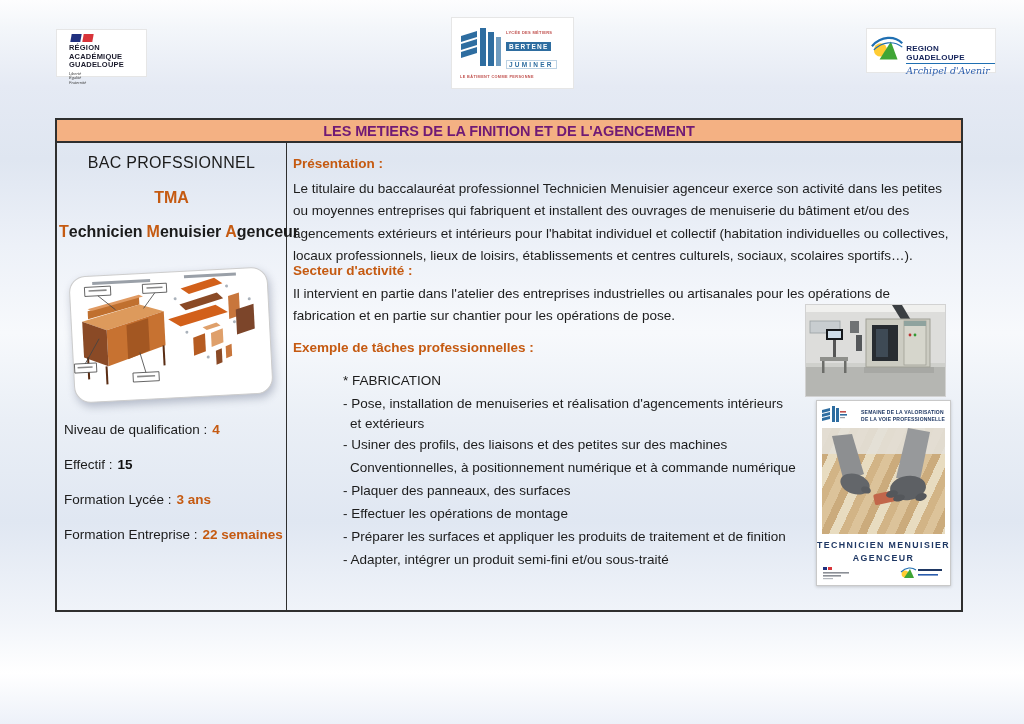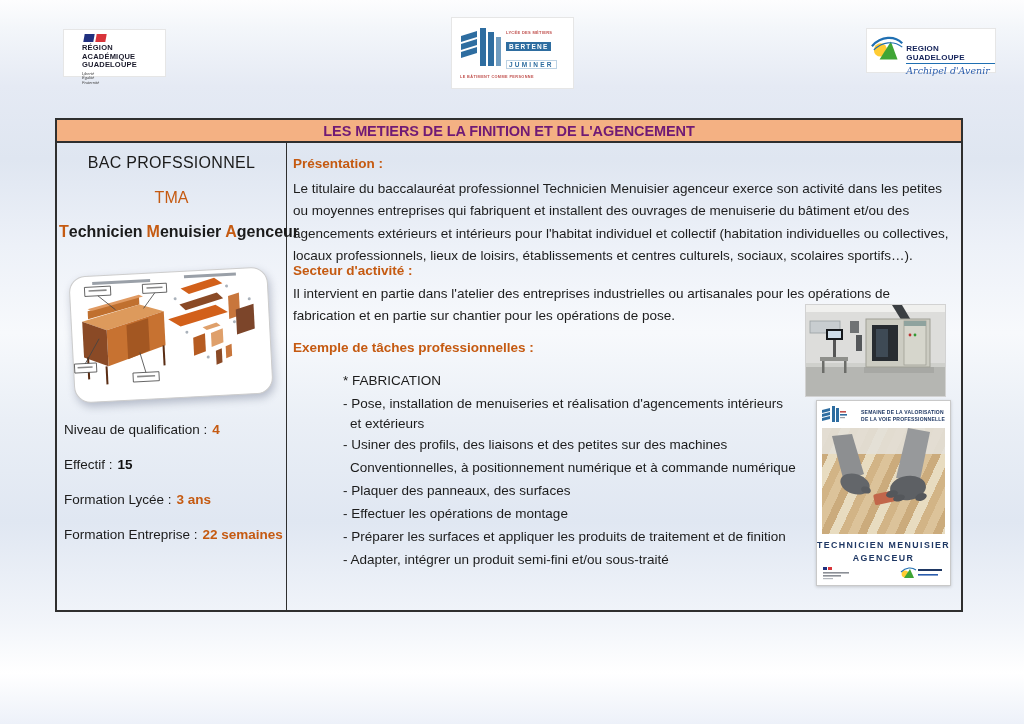--- a/index.html
+++ b/index.html
@@ -4,21 +4,21 @@
 <style>
   html,body{margin:0;padding:0;}
   body{
     width:1024px;height:724px;overflow:hidden;
     font-family:"Liberation Sans",sans-serif;
     background:linear-gradient(180deg,#fdfdfe 0%,#f3f6fa 4%,#e5eaf4 12%,#dfe6f1 22%,#edf1f8 34%,#f7f9fc 46%,#eaeff6 58%,#e0e7f2 72%,#f2f5fa 86%,#ffffff 93%,#edf1f9 100%);
   }
   .page{position:relative;width:1024px;height:724px;}
   
   .logo{position:absolute;background:#fff;box-shadow:0 0 0 1px #e6e6e6;}
-  .logo-acad{left:64px;top:30px;width:101px;height:46px;padding:3px 0 0 18px;box-sizing:border-box;}
+  .logo-acad{left:57px;top:30px;width:89px;height:46px;padding:3px 0 0 12px;box-sizing:border-box;}
   .flag{display:flex;gap:2px;height:8px;margin:1px 0 2px 2px;}
   .flag span{width:10px;height:8px;transform:skewX(-10deg);}
   .flag .fb{background:#20307f;}
   .flag .fr{background:#d8343a;}
   .acad-l1,.acad-l2{font-size:7.5px;font-weight:bold;color:#1a1a2b;letter-spacing:.2px;line-height:8.5px;}
   .motto{margin-top:2px;font-size:4px;font-style:italic;color:#444;line-height:4.6px;}
   .logo-lycee{left:452px;top:18px;width:121px;height:70px;padding:8px 4px 0 8px;box-sizing:border-box;}
   .lyc-row{display:flex;}
   .lyc-text{margin-left:4px;margin-top:4px;}
   .lyc-l1{font-size:4px;font-weight:bold;color:#c0504d;letter-spacing:.3px;}
@@ -30,21 +30,21 @@
   .reg-name{font-size:8px;font-weight:bold;color:#14235a;letter-spacing:.2px;border-bottom:1px solid #1f6fb2;padding-bottom:1px;}
   .reg-tag{margin-top:1px;font-family:"DejaVu Serif",serif;font-style:italic;font-size:9.5px;color:#2b5dad;}
   
   .sheet{position:absolute;left:55px;top:118px;width:908px;height:494px;border:2px solid #2f2f2f;box-sizing:border-box;}
   .sheet-header{height:21px;background:#F4B183;border-bottom:2px solid #2f2f2f;display:flex;align-items:center;justify-content:center;font-size:14.5px;font-weight:bold;color:#701a75;letter-spacing:-.1px;}
   .sheet-body{display:flex;height:calc(100% - 23px);}
   .col-left{width:230px;border-right:1.5px solid #2f2f2f;position:relative;box-sizing:border-box;}
   .col-right{flex:1;position:relative;font-size:13.5px;color:#1c1c1c;}
   .o{color:#C55A11;}
   .diploma{position:absolute;top:11px;width:100%;text-align:center;font-size:16px;letter-spacing:.3px;color:#1b1b1b;}
-  .acronym{position:absolute;top:46px;width:100%;text-align:center;font-size:16px;font-weight:normal;color:#C55A11;}
+  .acronym{position:absolute;top:46px;width:100%;text-align:center;font-size:16px;font-weight:bold;color:#C55A11;}
   .acroline{position:absolute;top:80px;width:100%;text-align:center;font-size:16px;font-weight:bold;color:#1b1b1b;white-space:nowrap;}
   .acroline .w{margin:0 2px;}
   .furniture{position:absolute;left:8px;top:116px;width:212px;height:152px;}
   .furniture svg{width:100%;height:100%;filter:drop-shadow(2px 4px 4px rgba(110,120,145,.45));}
   .fact{position:absolute;left:7px;font-size:13.5px;color:#1c1c1c;white-space:nowrap;}
   .f0{top:279px;}.f1{top:314px;}.f2{top:349px;}.f3{top:384px;}
   .fact .vo{color:#C55A11;font-weight:bold;margin-left:5px;}
   .fact .vb{color:#111;font-weight:bold;margin-left:5px;}
   .h{position:absolute;left:6px;font-weight:bold;color:#C55A11;white-space:nowrap;}
   .h1{top:13px;}

